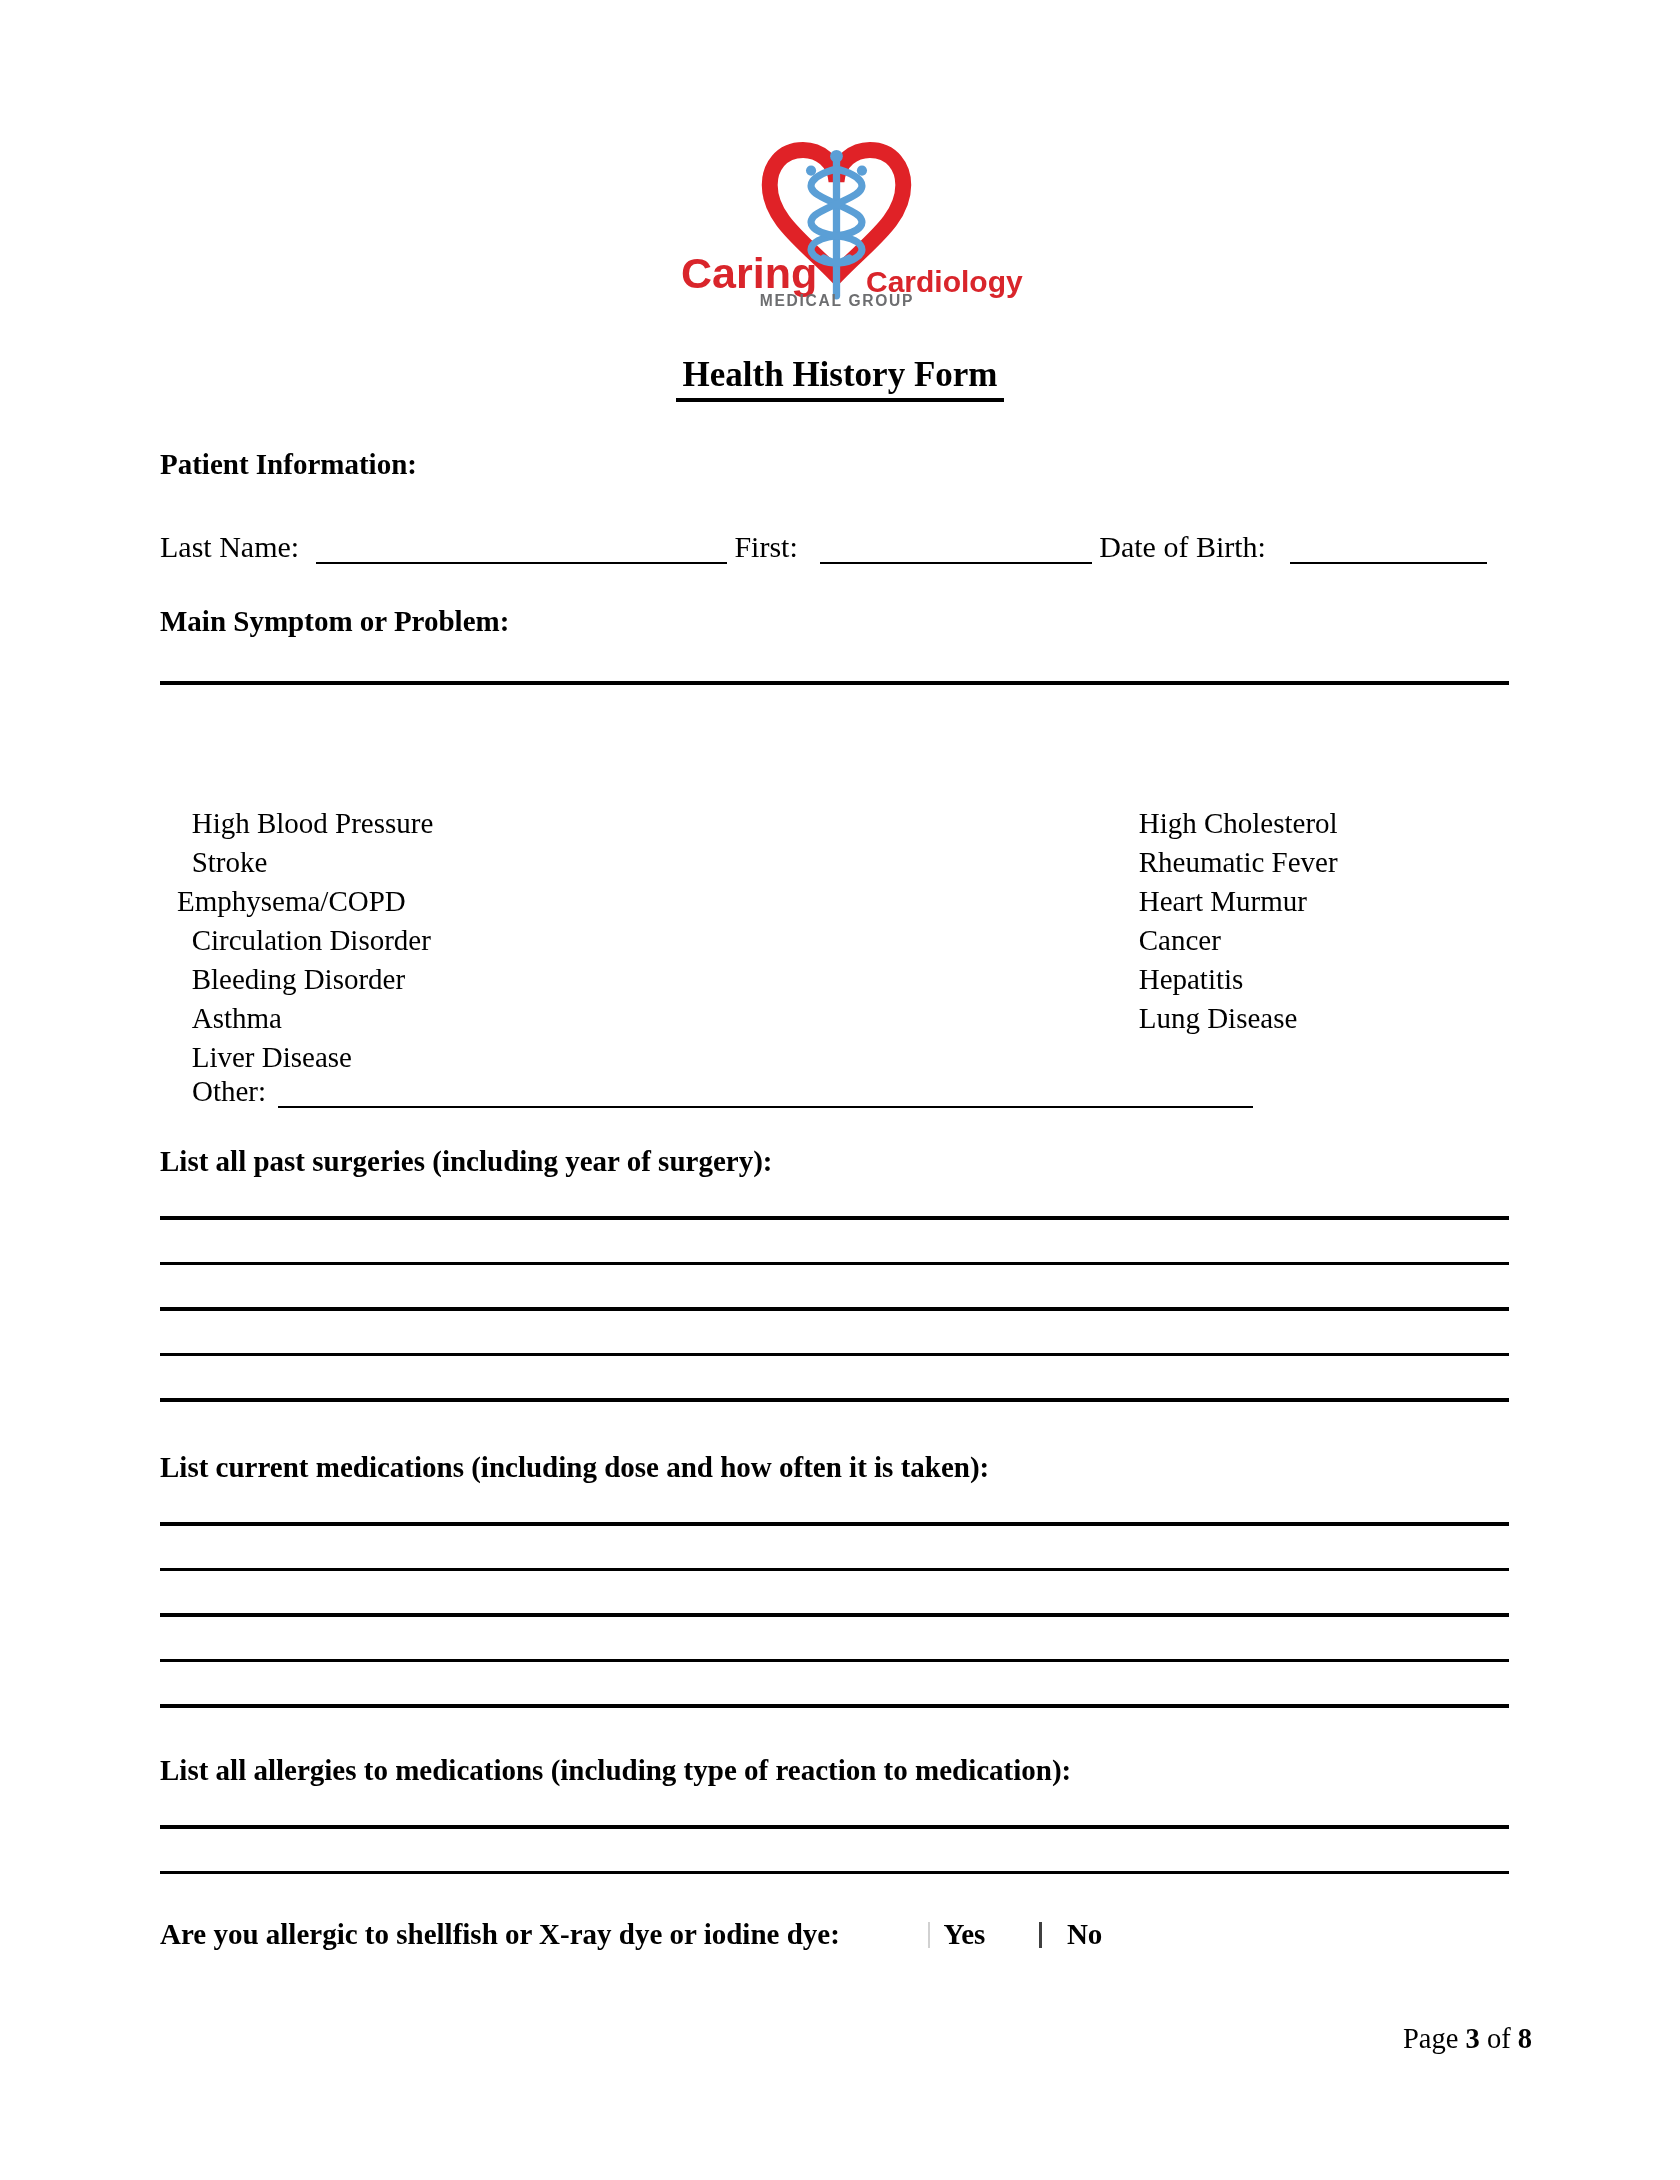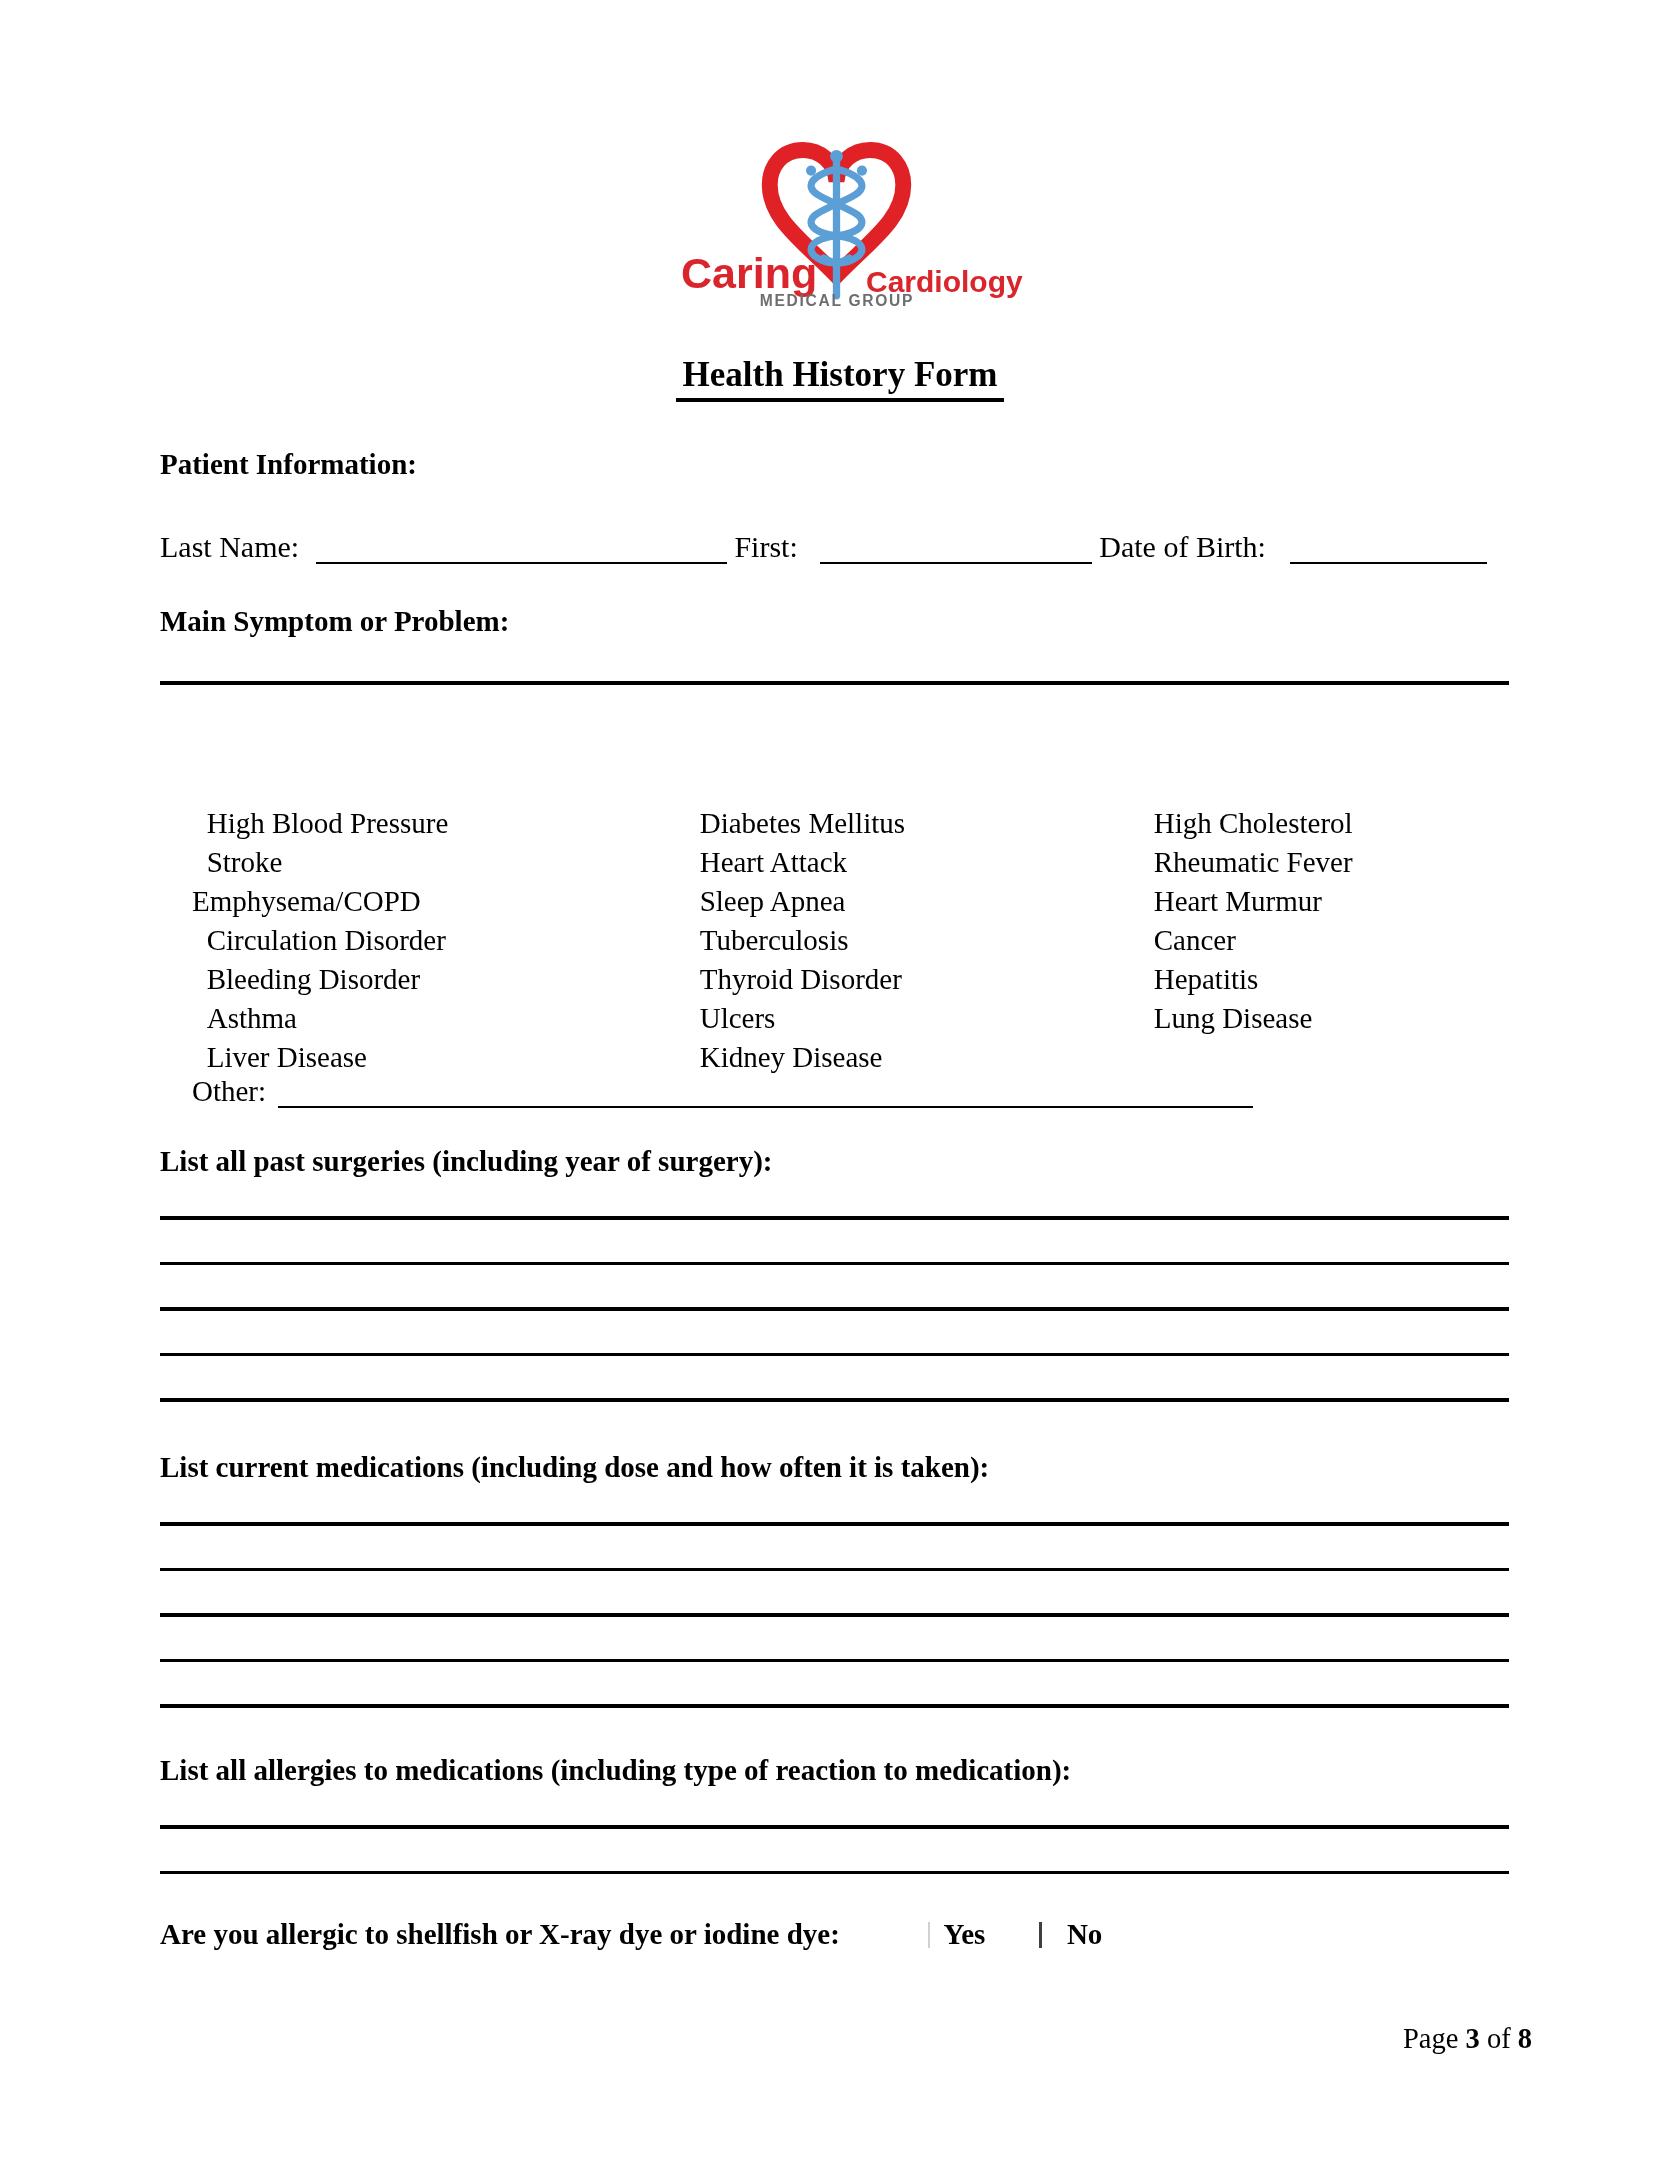--- a/index.html
+++ b/index.html
@@ -39,21 +39,21 @@
   .b-dob   { width:197px; margin-left:24px; }
   .ml8 { margin-left:7px; }
 
   
   .full-line { left:160px; width:1349px; height:3.5px; background:#000; }
   .rules-group { left:160px; width:1349px; }
   .rules-group .rule { height:3.5px; background:#000; margin-bottom:42px; }
 
   
   .ill-col { list-style:none; font-size:29px; line-height:39px; }
-  .ill-col li { padding-left:14.7px;margin-left:15px; }
+  .ill-col li { padding-left:14.7px; }
   .ill-col li.outdent { padding-left:0; }
   .col1 { left:177px;  top:804px; }
   .col2 { left:670px;  top:804px; }
   .col3 { left:1124px; top:804px; }
   .other-row { left:192px; top:1072px; height:36px; display:flex; align-items:flex-end; }
   .other-row .lbl { font-size:29px; line-height:33px; }
   .b-other { width:975px; margin-left:12px; height:31px; }
 
   
   .shell-row { left:160px; top:1918px; display:flex; align-items:flex-end; font-size:29px; font-weight:bold; }
@@ -113,29 +113,20 @@
 
   <ul class="abs ill-col col1">
       <li>High Blood Pressure</li>
       <li>Stroke</li>
       <li class="outdent">Emphysema/COPD</li>
       <li>Circulation Disorder</li>
       <li>Bleeding Disorder</li>
       <li>Asthma</li>
       <li>Liver Disease</li>
     </ul>
-  <ul class="abs ill-col col2">
-      <li>Diabetes Mellitus</li>
-      <li>Heart Attack</li>
-      <li>Sleep Apnea</li>
-      <li>Tuberculosis</li>
-      <li>Thyroid Disorder</li>
-      <li>Ulcers</li>
-      <li>Kidney Disease</li>
-    </ul>
   <ul class="abs ill-col col3">
       <li>High Cholesterol</li>
       <li>Rheumatic Fever</li>
       <li>Heart Murmur</li>
       <li>Cancer</li>
       <li>Hepatitis</li>
       <li>Lung Disease</li>
     </ul>
 
   <div class="abs other-row">

